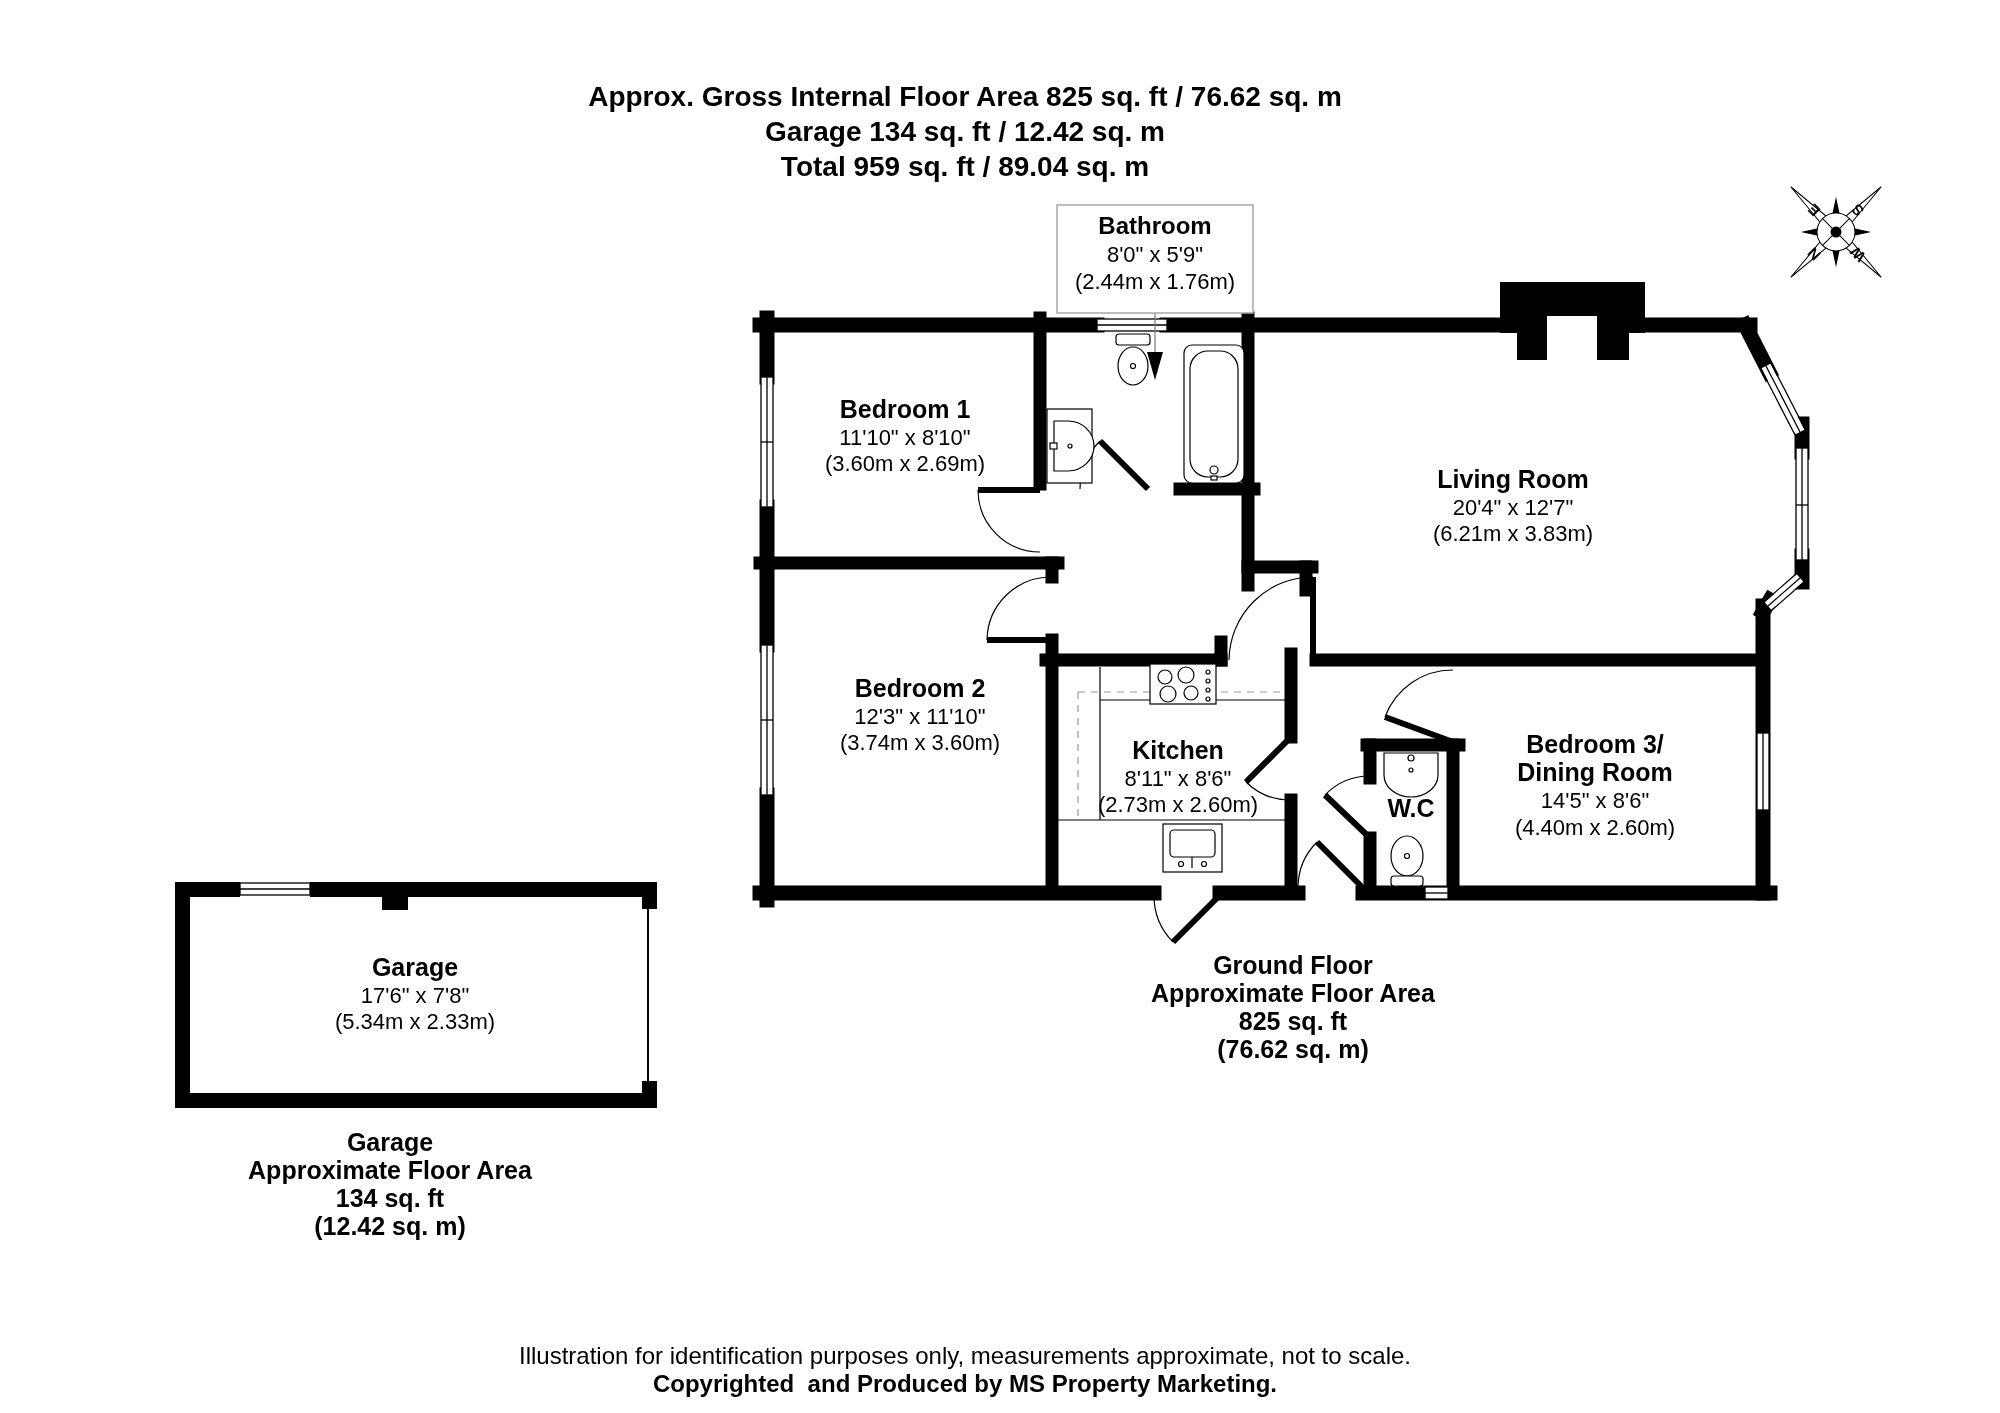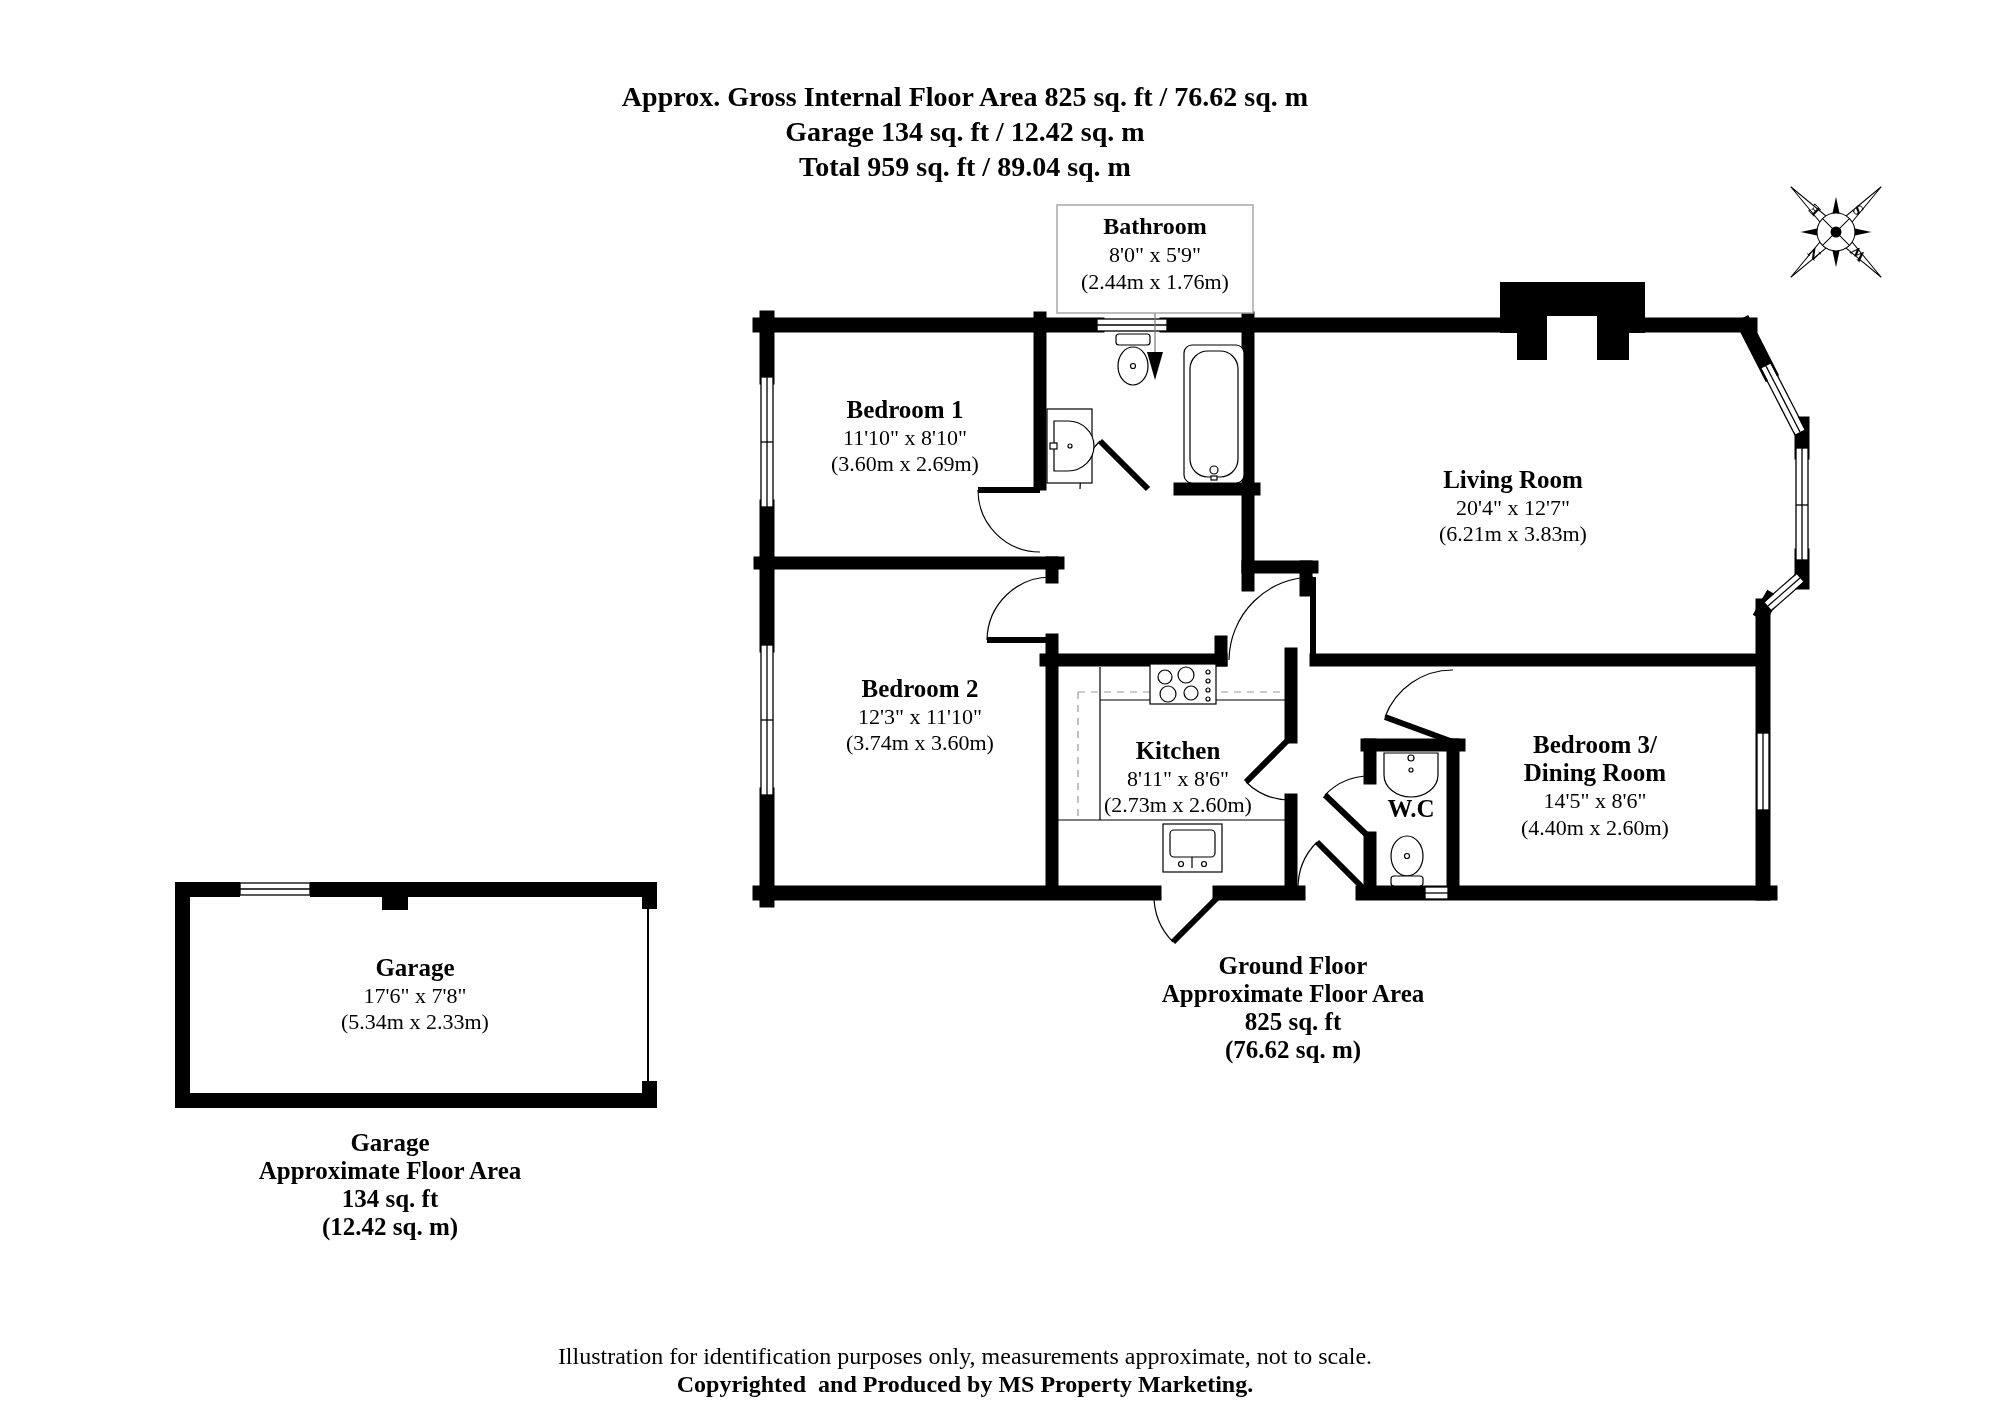--- a/index.html
+++ b/index.html
@@ -1,17 +1,17 @@
 <!DOCTYPE html>
 <html><head>
 <meta charset="utf-8">
 <style>
   html,body{margin:0;padding:0;background:#fff;}
   #canvas{position:relative;width:2000px;height:1413px;background:#fff;overflow:hidden;
-          font-family:Liberation Serif, serif;}
+          font-family:Liberation Sans, sans-serif;}
   svg{position:absolute;left:0;top:0;}
   text{fill:#000;}
   .hdr{font-size:28px;font-weight:bold;}
   .room-name{font-size:25px;font-weight:bold;}
   .room-dim{font-size:22px;}
   .sum{font-size:25px;font-weight:bold;}
   .box-name{font-size:24px;font-weight:bold;}
   .box-dim{font-size:22px;}
   .foot1{font-size:24px;}
   .foot2{font-size:24px;font-weight:bold;}

